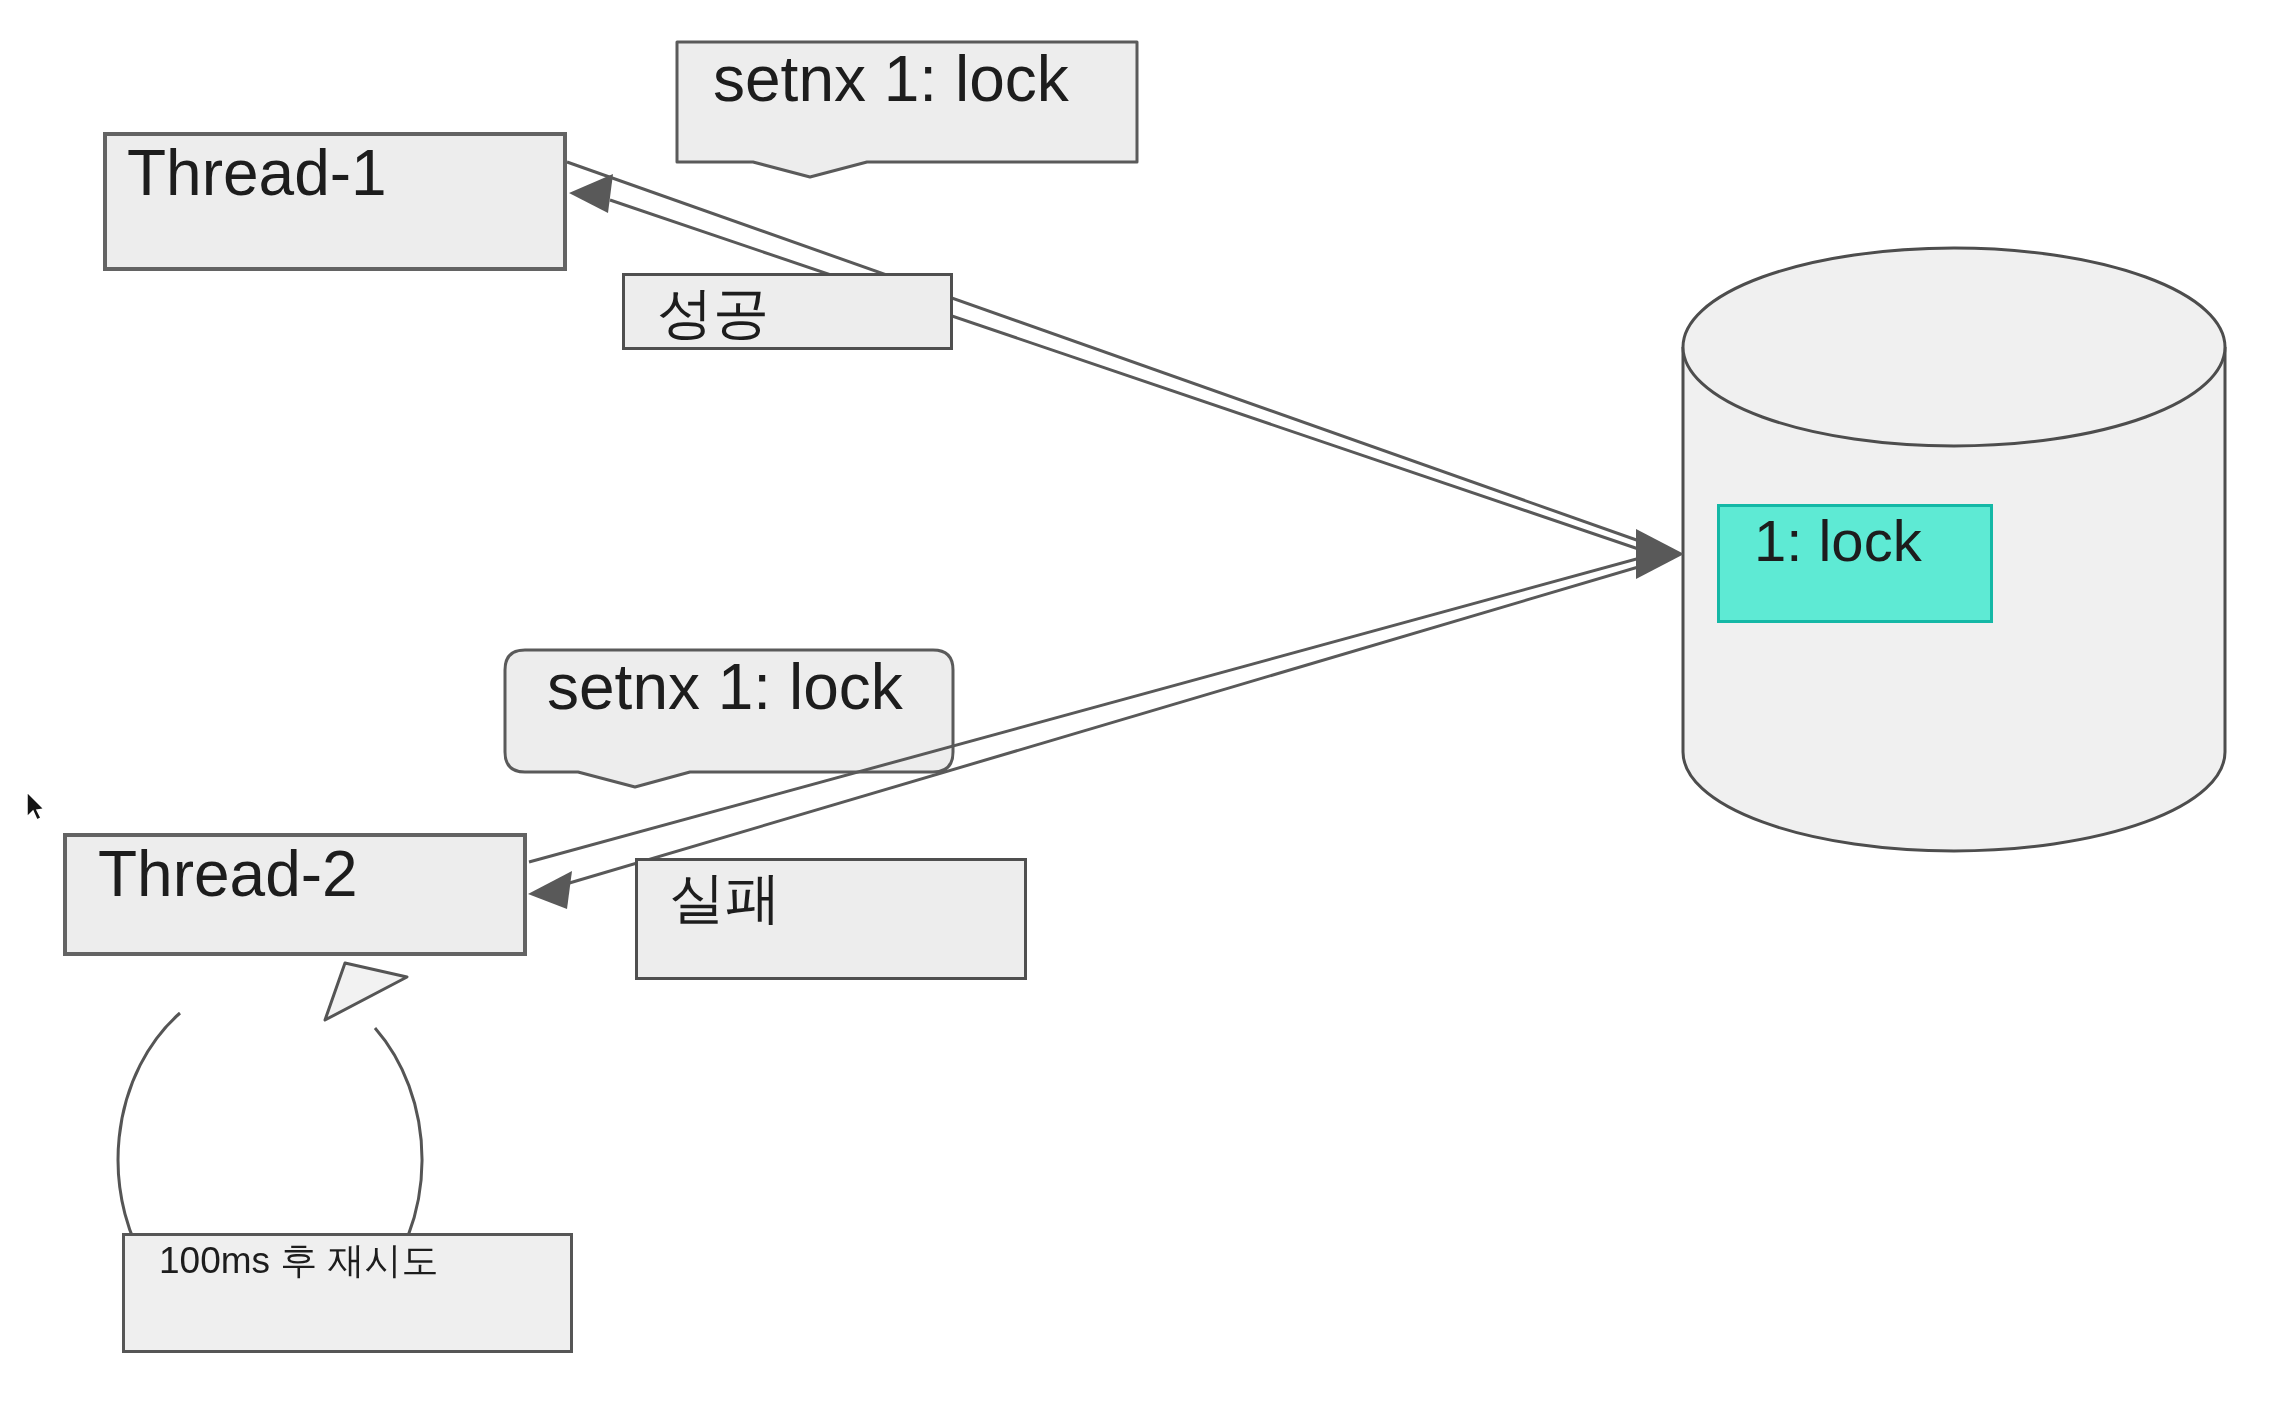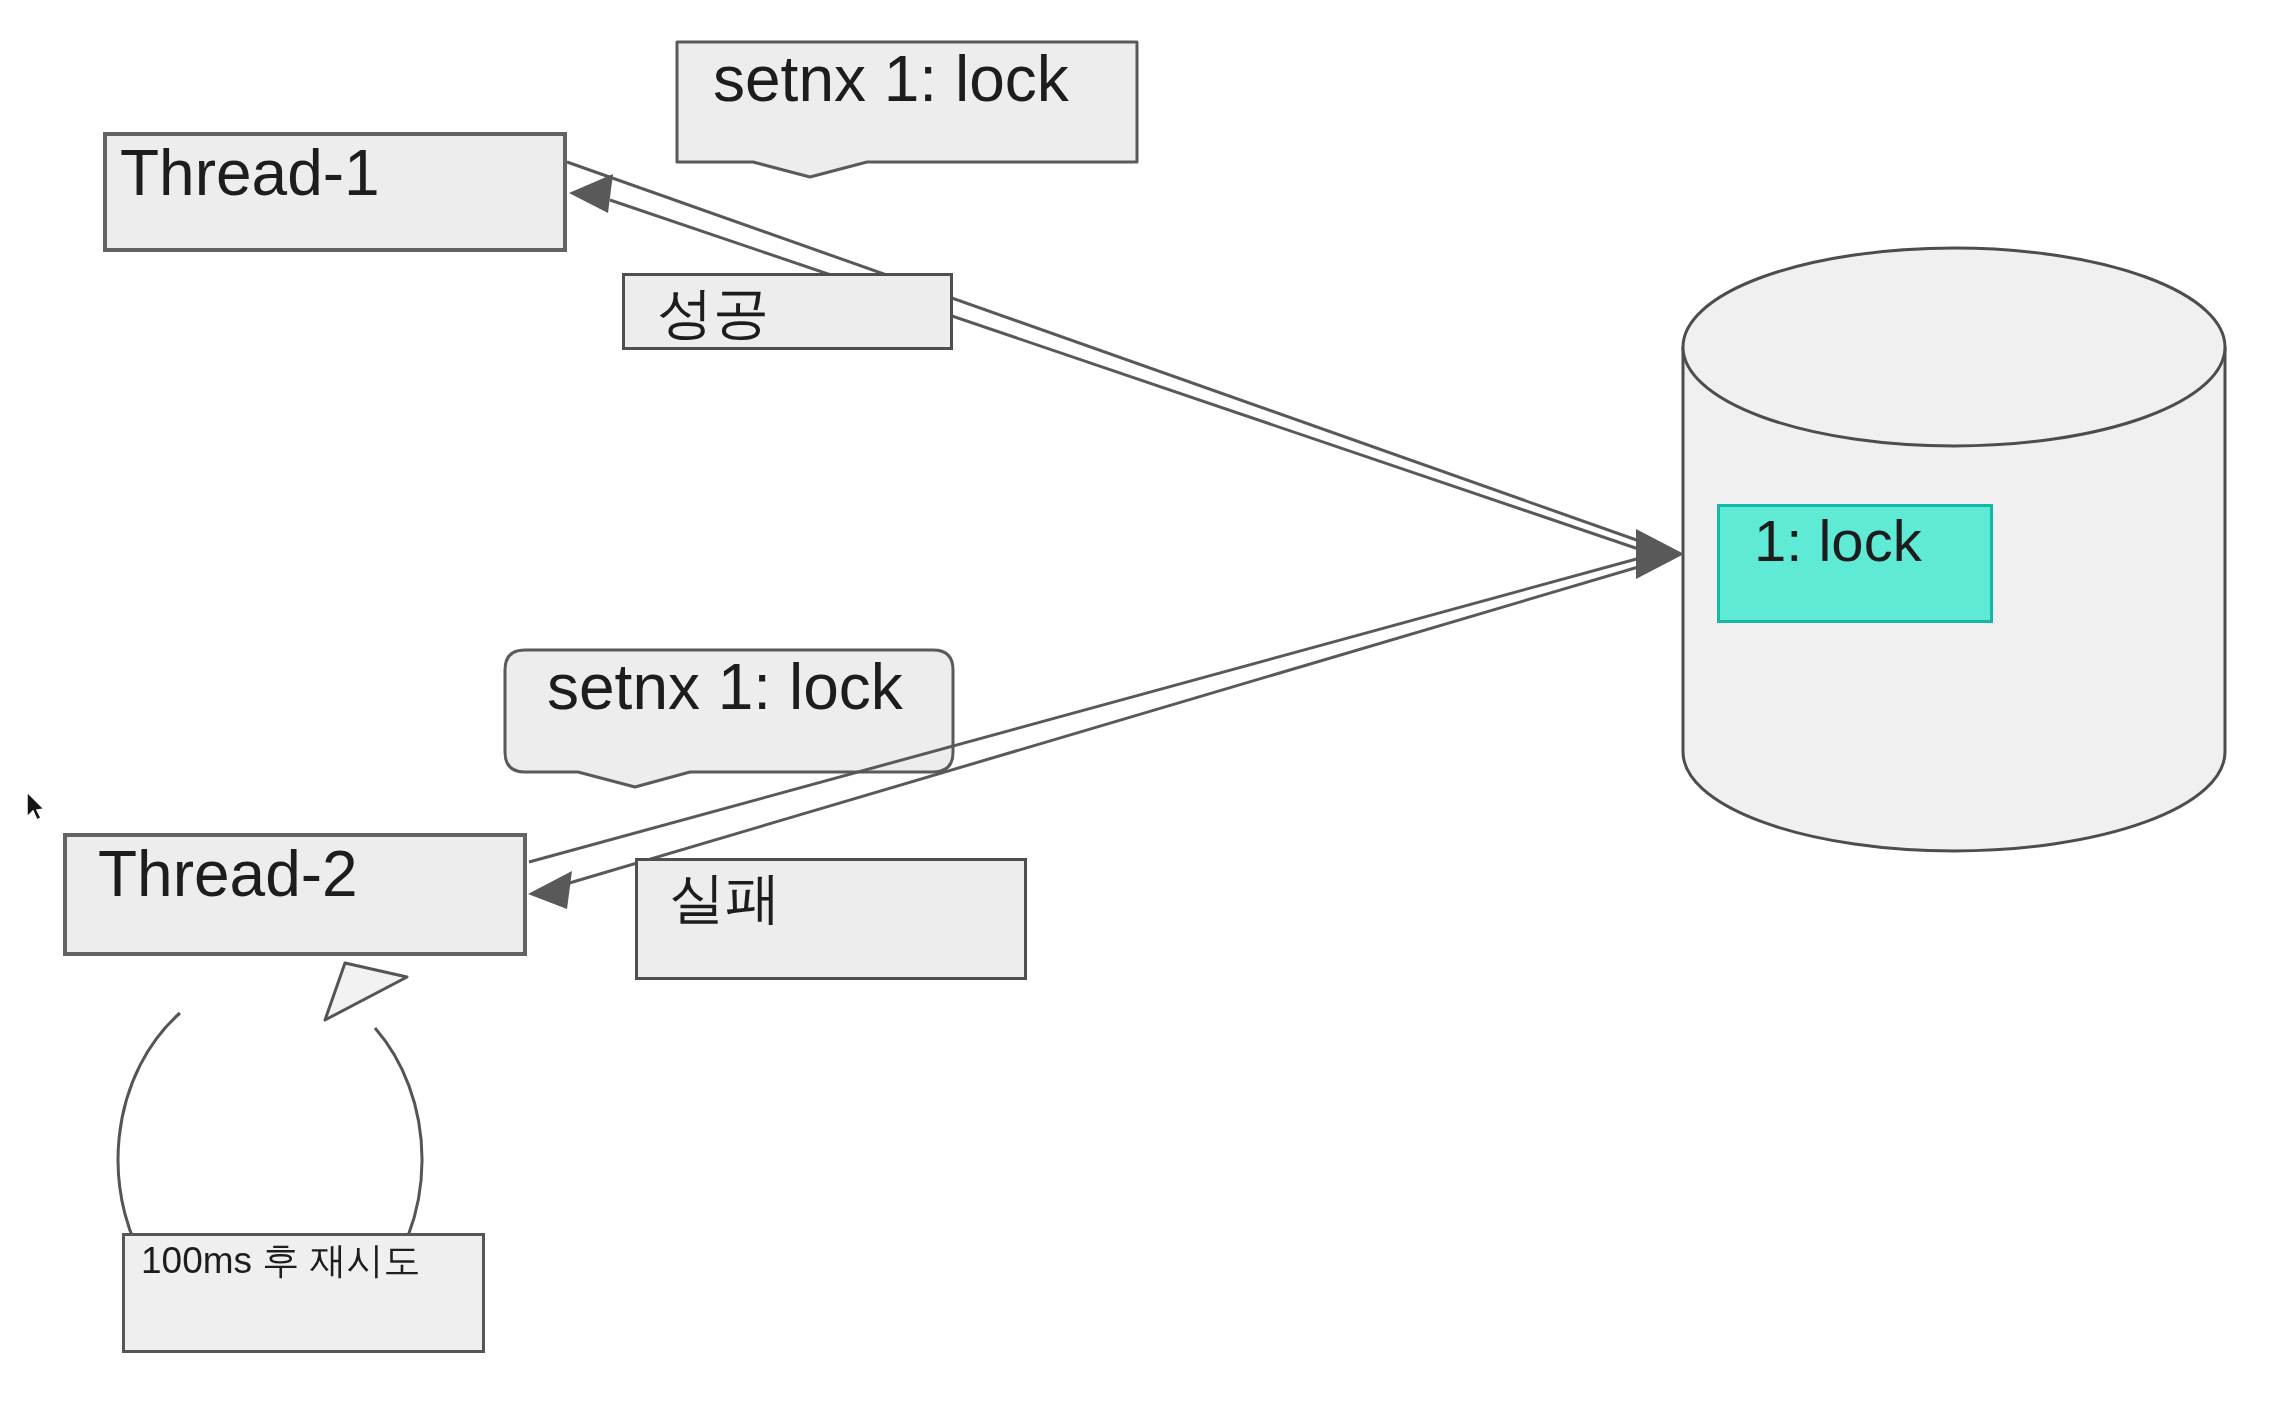--- a/index.html
+++ b/index.html
@@ -82,21 +82,21 @@
     <polygon points="528,894 572,871 567,909" fill="#595959"></polygon>
 
     <g>
       <path d="M 180 1013 A 152 182 0 1 0 375 1028" fill="none" stroke="#555555" stroke-width="3"></path>
       <polygon points="345,963 407,977 325,1020" fill="#f2f2f2" stroke="#555555" stroke-width="3" stroke-linejoin="round"></polygon>
     </g>
 
     <polygon points="27,792 27,817 33,811 37,820 41,818 37,810 44,809" fill="#141414" stroke="#ffffff" stroke-width="1.5"></polygon>
   </svg>
 
-  <div class="abs node" style="left:103px; top:132px; width:464px; height:120px; padding-left:13px;">
+  <div class="abs node" style="left:103px; top:132px; width:464px; height:139px; padding-left:20px;">
     <span>Thread-1</span>
   </div>
 
   <div class="abs node" style="left:63px; top:833px; width:464px; height:123px; padding-left:31px;">
     <span>Thread-2</span>
   </div>
 
   <div class="abs ghost" style="left:677px; top:42px; width:460px; height:120px; padding-left:36px;">
     <span>setnx 1: lock</span>
   </div>
@@ -110,17 +110,17 @@
   </div>
 
   <div class="abs labelbox" style="left:622px; top:273px; width:331px; height:77px; padding-left:32px;">
     <span>성공</span>
   </div>
 
   <div class="abs dbvalue" style="left:1717px; top:504px; width:276px; height:119px; padding-left:34px;">
     <span>1: lock</span>
   </div>
 
-  <div class="abs retry" style="left:122px; top:1233px; width:363px; height:120px; padding-left:16px;">
+  <div class="abs retry" style="left:122px; top:1233px; width:451px; height:120px; padding-left:34px;">
     <span>100ms 후 재시도</span>
   </div>
 
 </div>
 
 </body></html>

